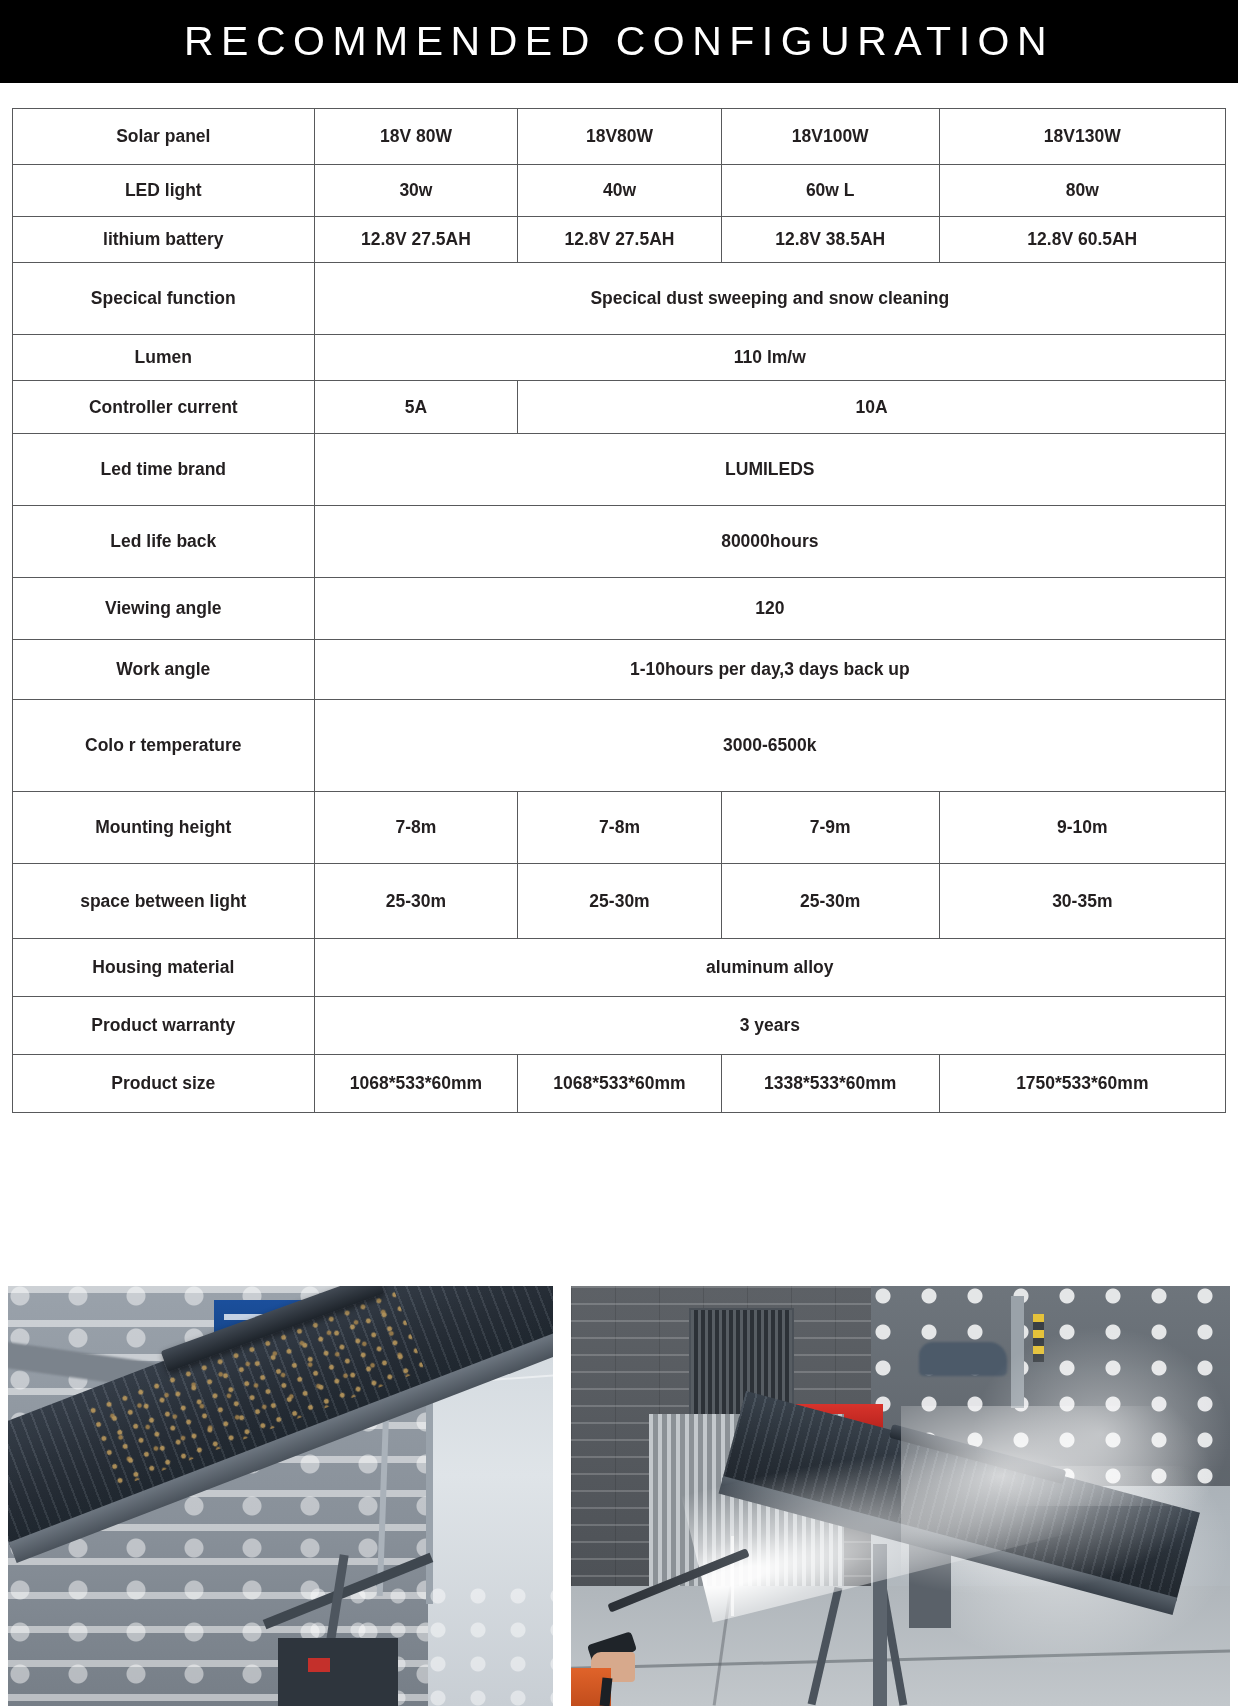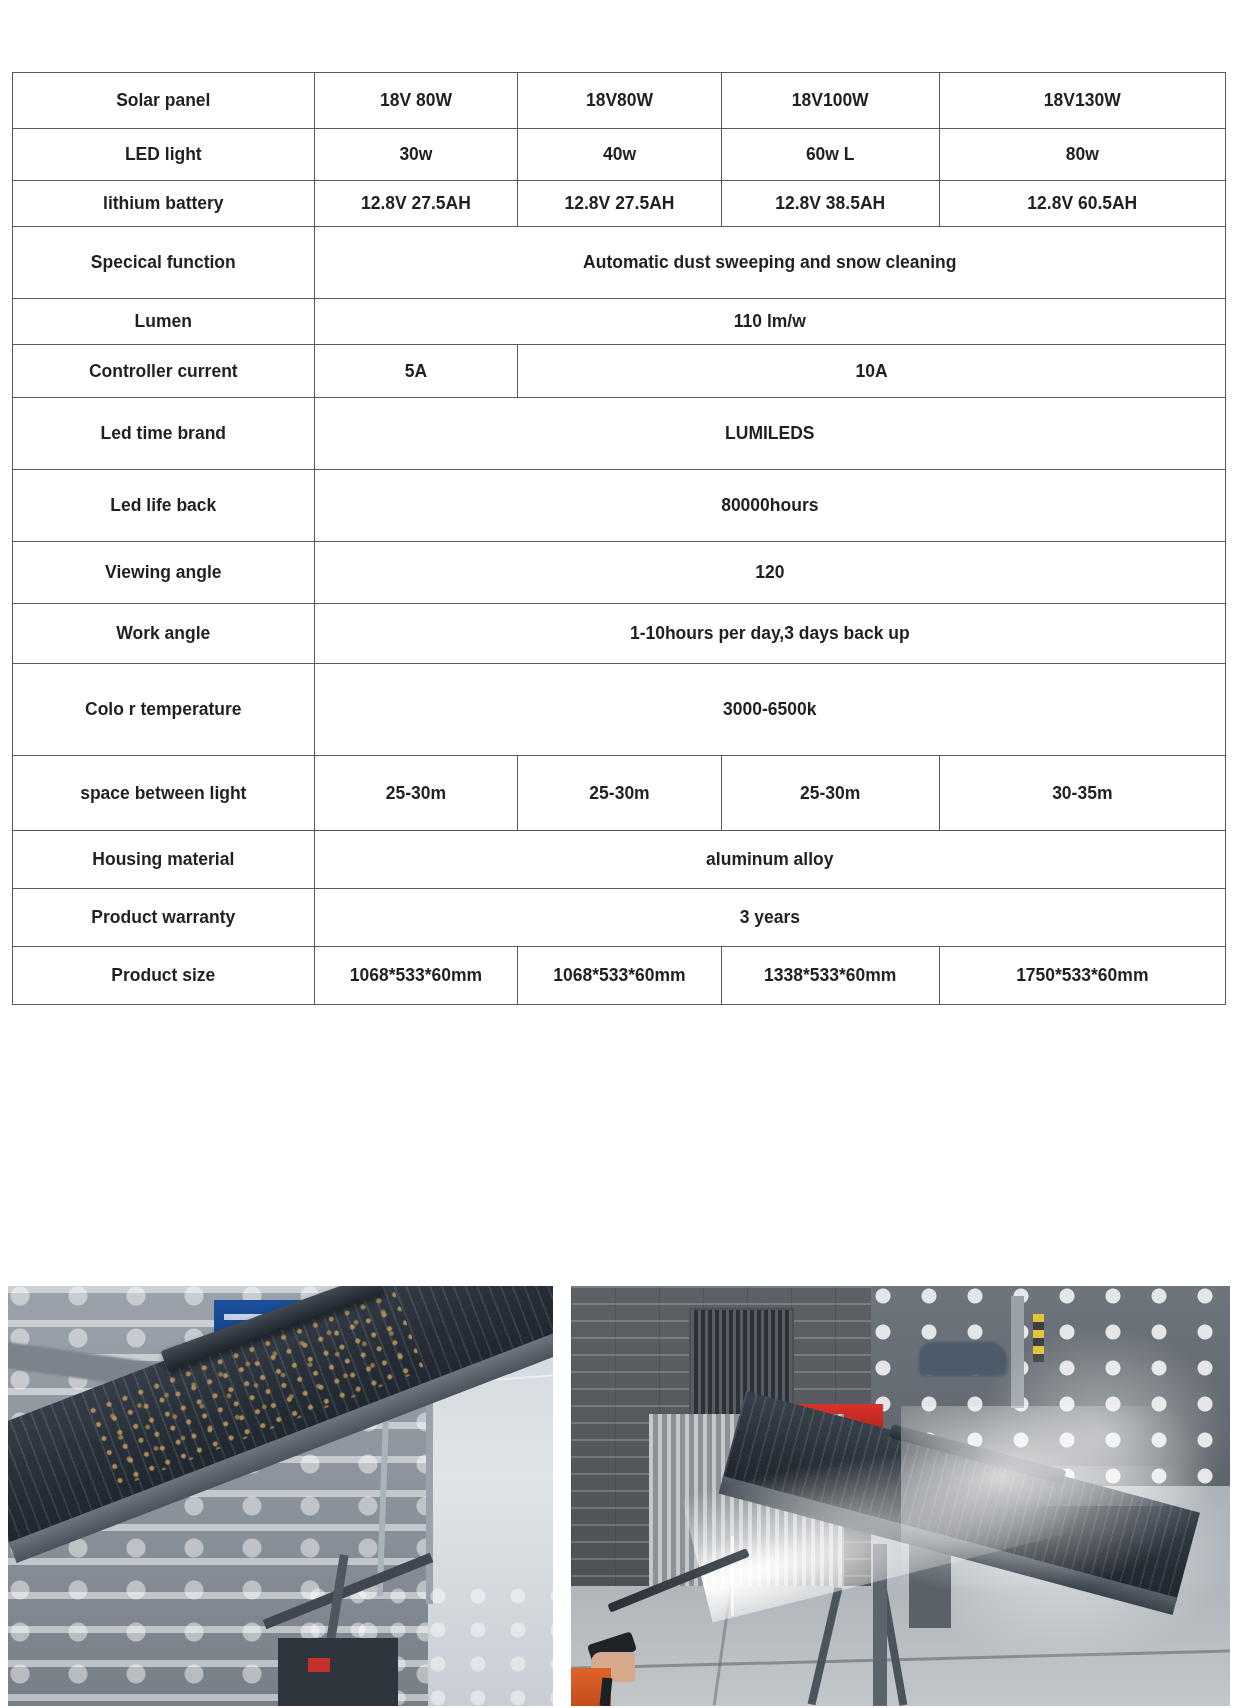--- a/index.html
+++ b/index.html
@@ -29,21 +29,20 @@
     white-space: nowrap;
     font-family: "Liberation Sans", sans-serif;
   }
 
   
   .table-wrap { padding: 25px 12px 0 12px; }
   table.spec {
     width: 1214px;
     border-collapse: collapse;
     table-layout: fixed;
-    margin-top: 47px;
   }
   table.spec td {
     border: 1px solid #58595b;
     text-align: center;
     vertical-align: middle;
     color: #231f20;
     font-weight: bold;
     font-size: 17.5px;
     padding: 2px 4px;
     line-height: 1.2;
@@ -327,20 +326,23 @@
   .rp-drip {
     position:absolute; left:160px; top:250px; width:3px; height:80px;
     background: rgba(255,255,255,.65);
   }
 </style>
 </head>
 <body>
 
 <div class="page">
 
+  <div class="banner">
+    <div class="banner-title">RECOMMENDED CONFIGURATION</div>
+  </div>
 
   <div class="table-wrap">
     <table class="spec">
       <colgroup>
         <col class="c0">
           <col class="c1">
           <col class="c2">
           <col class="c3">
           <col class="c4">
       </colgroup>
@@ -365,21 +367,21 @@
         <tr style="height:46px">
           <td class="label">lithium battery</td>
           <td>12.8V 27.5AH</td>
           <td>12.8V 27.5AH</td>
           <td>12.8V 38.5AH</td>
           <td>12.8V 60.5AH</td>
         </tr>
 
         <tr style="height:72px">
           <td class="label">Specical function</td>
-          <td colspan="4">Automatic dust sweeping and snow cleaning</td>
+          <td colspan="4">Specical dust sweeping and snow cleaning</td>
         </tr>
 
         <tr style="height:46px">
           <td class="label">Lumen</td>
           <td colspan="4">110 lm/w</td>
         </tr>
 
         <tr style="height:53px">
           <td class="label">Controller current</td>
           <td>5A</td>
@@ -405,20 +407,27 @@
           <td class="label">Work angle</td>
           <td colspan="4">1-10hours per day,3 days back up</td>
         </tr>
 
 
         <tr style="height:92px">
           <td class="label">Colo r temperature</td>
           <td colspan="4">3000-6500k</td>
         </tr>
 
+        <tr style="height:72px">
+          <td class="label">Mounting height</td>
+          <td>7-8m</td>
+          <td>7-8m</td>
+          <td>7-9m</td>
+          <td>9-10m</td>
+        </tr>
 
         <tr style="height:75px">
           <td class="label">space between light</td>
           <td>25-30m</td>
           <td>25-30m</td>
           <td>25-30m</td>
           <td>30-35m</td>
         </tr>
 
         <tr style="height:58px">

